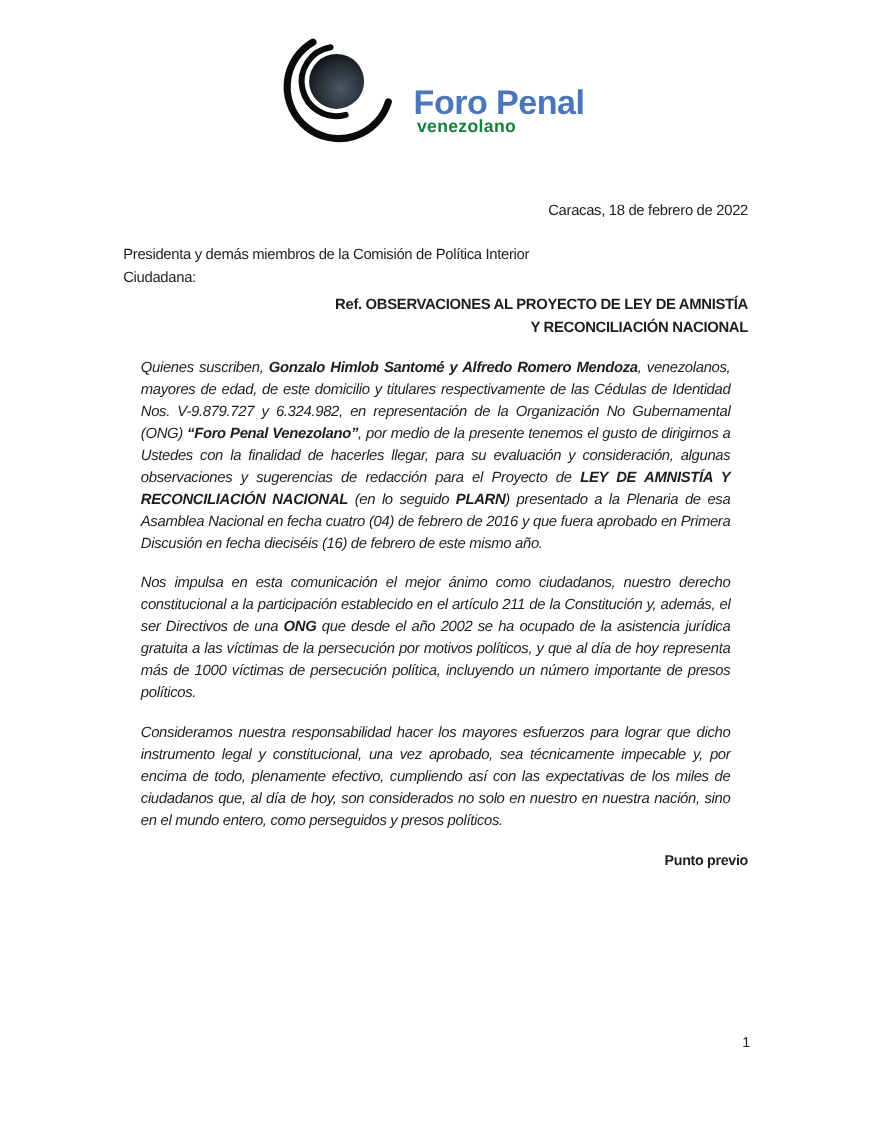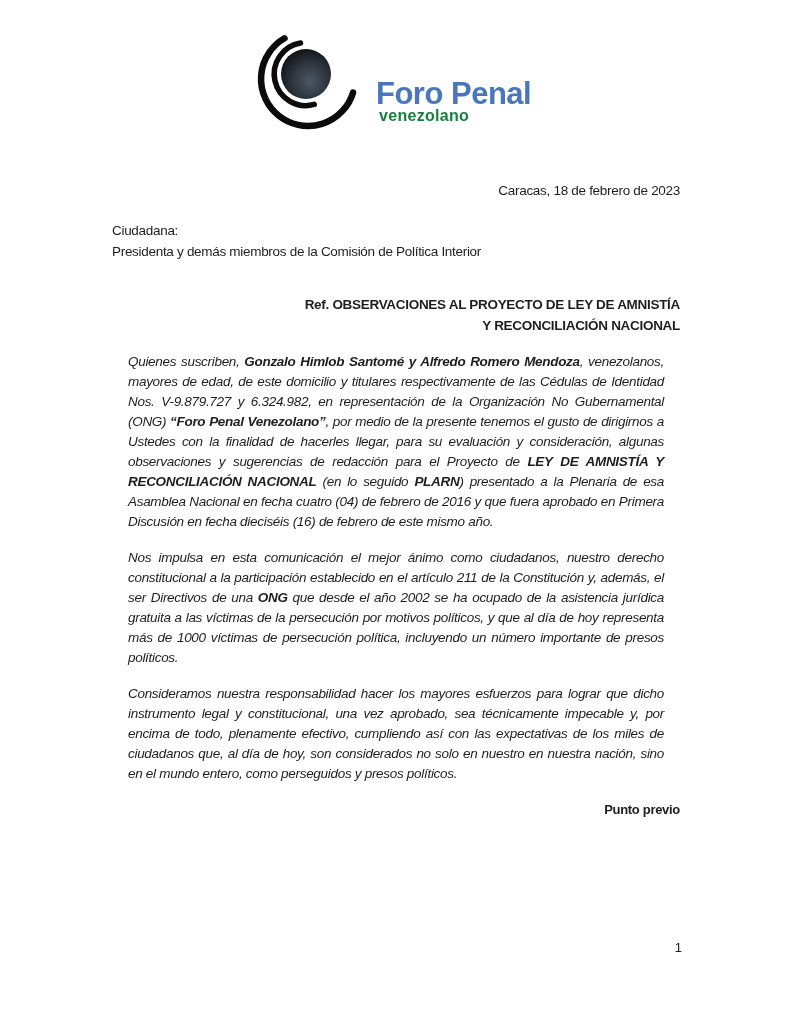--- a/index.html
+++ b/index.html
@@ -25,21 +25,21 @@
   }
   
   .content {
     position:absolute; left:112px; top:0; width:568px;
     padding-top:181px;
     font-size:13.5px; line-height:20px; letter-spacing:-0.3px;
   }
   .date-line { text-align:right; }
   .recipient { margin-top:20px; line-height:20.5px; }
   .city-line { text-decoration:underline; }
-  .ref-block { margin-top:32px; text-align:right; font-weight:bold; line-height:21px; }
+  .ref-block { margin-top:4px; text-align:right; font-weight:bold; line-height:21px; }
   p.para { margin:16px; text-align:justify;font-style:italic; }
   p.para b { font-weight:bold; }
   .p-intro { margin-top:19px; }
   .p-motivation { margin-top:22px; }
   .p-responsibility { margin-top:20px; }
   .p-transition { margin-top:15px; text-align:left; }
   .section-heading {
     margin:3px 0 0 0; text-align:right;
     font-size:13px; font-weight:bold; line-height:20px; letter-spacing:-0.3px;
   }
@@ -65,25 +65,25 @@
       <path d="M 31.5,7.3 A 47,47 0 1 0 100,61.7" fill="none" stroke="#0b0b0b" stroke-width="6.5" stroke-linecap="round"></path>
     </svg>
     <div class="logo-text">
       <div class="logo-title" style="color: rgb(74, 118, 188);">Foro Penal</div>
       <div class="logo-sub" style="color: #15803d;">venezolano</div>
     </div>
   </div>
 
   <div class="content">
 
-    <div class="date-line">Caracas, 18 de febrero de 2023</div>
+    <div class="date-line">Caracas, 18 de febrero de 2022</div>
 
     <div class="recipient">
+      <div>Presidenta y demás miembros de la Comisión de Política Interior</div>
       <div>Ciudadana:</div>
-      <div>Presidenta y demás miembros de la Comisión de Política Interior</div>
     </div>
 
     <div class="ref-block">
       <div>Ref. OBSERVACIONES AL PROYECTO DE LEY DE AMNISTÍA</div>
       <div>Y RECONCILIACIÓN NACIONAL</div>
     </div>
 
     <p class="para p-intro"><span>Quienes suscriben, </span><b>Gonzalo Himlob Santomé y Alfredo Romero Mendoza</b><span>, venezolanos, mayores de edad, de este domicilio y titulares respectivamente de las Cédulas de Identidad Nos. V-9.879.727 y 6.324.982, en representación de la Organización No Gubernamental (ONG) </span><b>“Foro Penal Venezolano”</b><span>, por medio de la presente tenemos el gusto de dirigirnos a Ustedes con la finalidad de hacerles llegar, para su evaluación y consideración, algunas observaciones y sugerencias de redacción para el Proyecto de </span><b>LEY DE AMNISTÍA Y RECONCILIACIÓN NACIONAL</b><span> (en lo seguido </span><b>PLARN</b><span>) presentado a la Plenaria de esa Asamblea Nacional en fecha cuatro (04) de febrero de 2016 y que fuera aprobado en Primera Discusión en fecha dieciséis (16) de febrero de este mismo año.</span></p>
 
     <p class="para p-motivation"><span>Nos impulsa en esta comunicación el mejor ánimo como ciudadanos, nuestro derecho constitucional a la participación establecido en el artículo 211 de la Constitución y, además, el ser Directivos de una </span><b>ONG</b><span> que desde el año 2002 se ha ocupado de la asistencia jurídica gratuita a las víctimas de la persecución por motivos políticos, y que al día de hoy representa más de 1000 víctimas de persecución política, incluyendo un número importante de presos políticos.</span></p>

